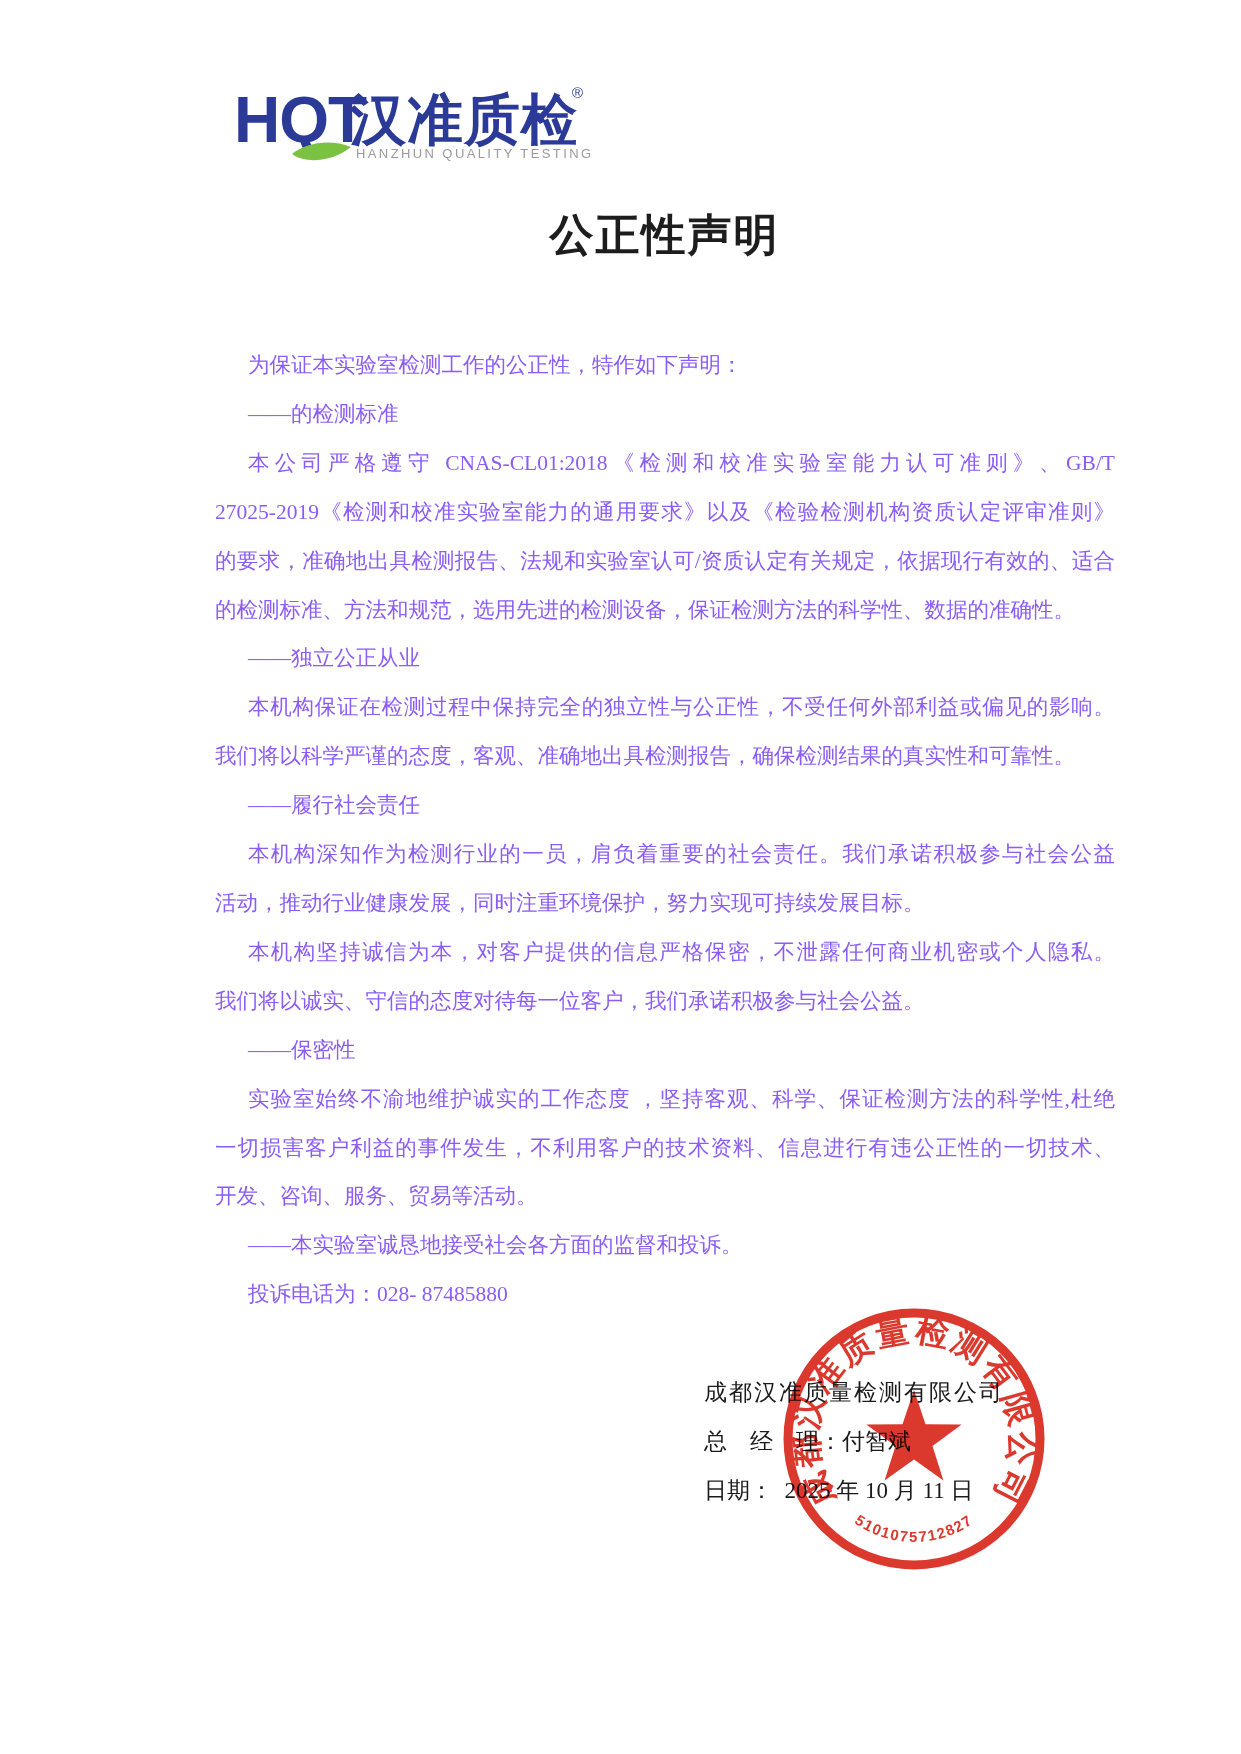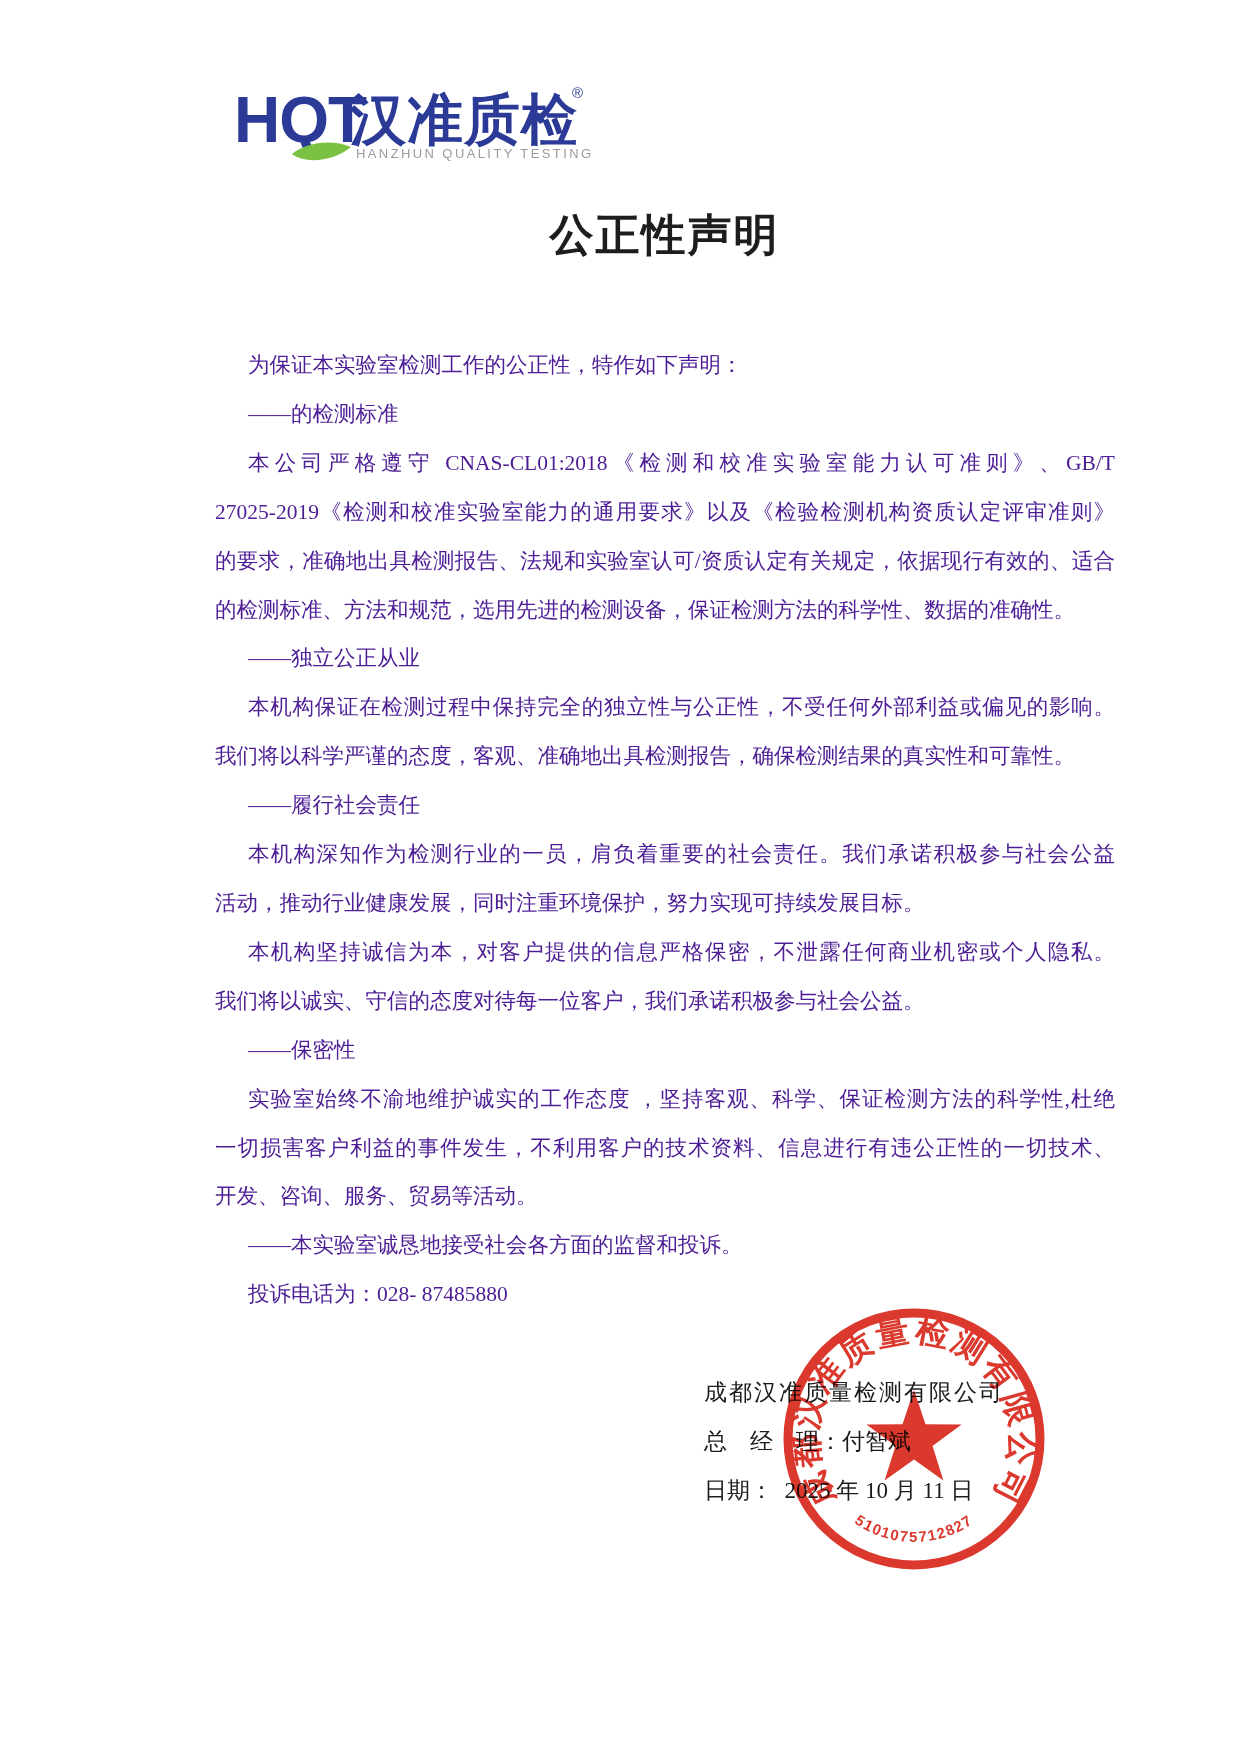--- a/index.html
+++ b/index.html
@@ -18,21 +18,21 @@
   .logo-tagline{position:absolute;left:122px;top:56px;font-family:Liberation Sans, sans-serif;
                 font-size:13px;letter-spacing:2.4px;color:#9a9a9a;font-weight:500;white-space:nowrap;}
 
   
   .doc-title{position:absolute;left:0;top:206px;width:1241px;text-align:center;
              font-family:Liberation Sans, sans-serif;
              font-weight:900;font-size:44px;letter-spacing:2px;color:#1d1d1d;}
 
   
   .body-text{position:absolute;left:171px;top:341px;width:900px;
-             font-size:21.5px;color:#4c1d95;}
+             font-size:21.5px;color:#8b5cf6;}
   .bl{width:900px;line-height:48.9px;white-space:pre-wrap;}
   .bl.ind{padding-left:33px;width:867px;}
   .bl.just{text-align:justify;text-align-last:justify;}
 
   
   .sig{position:absolute;left:660px;top:1368px;font-size:23px;color:#1b1b1b;}
   .sig div{line-height:49px;white-space:pre;}
   .sig .company{letter-spacing:2px;}
 
   

